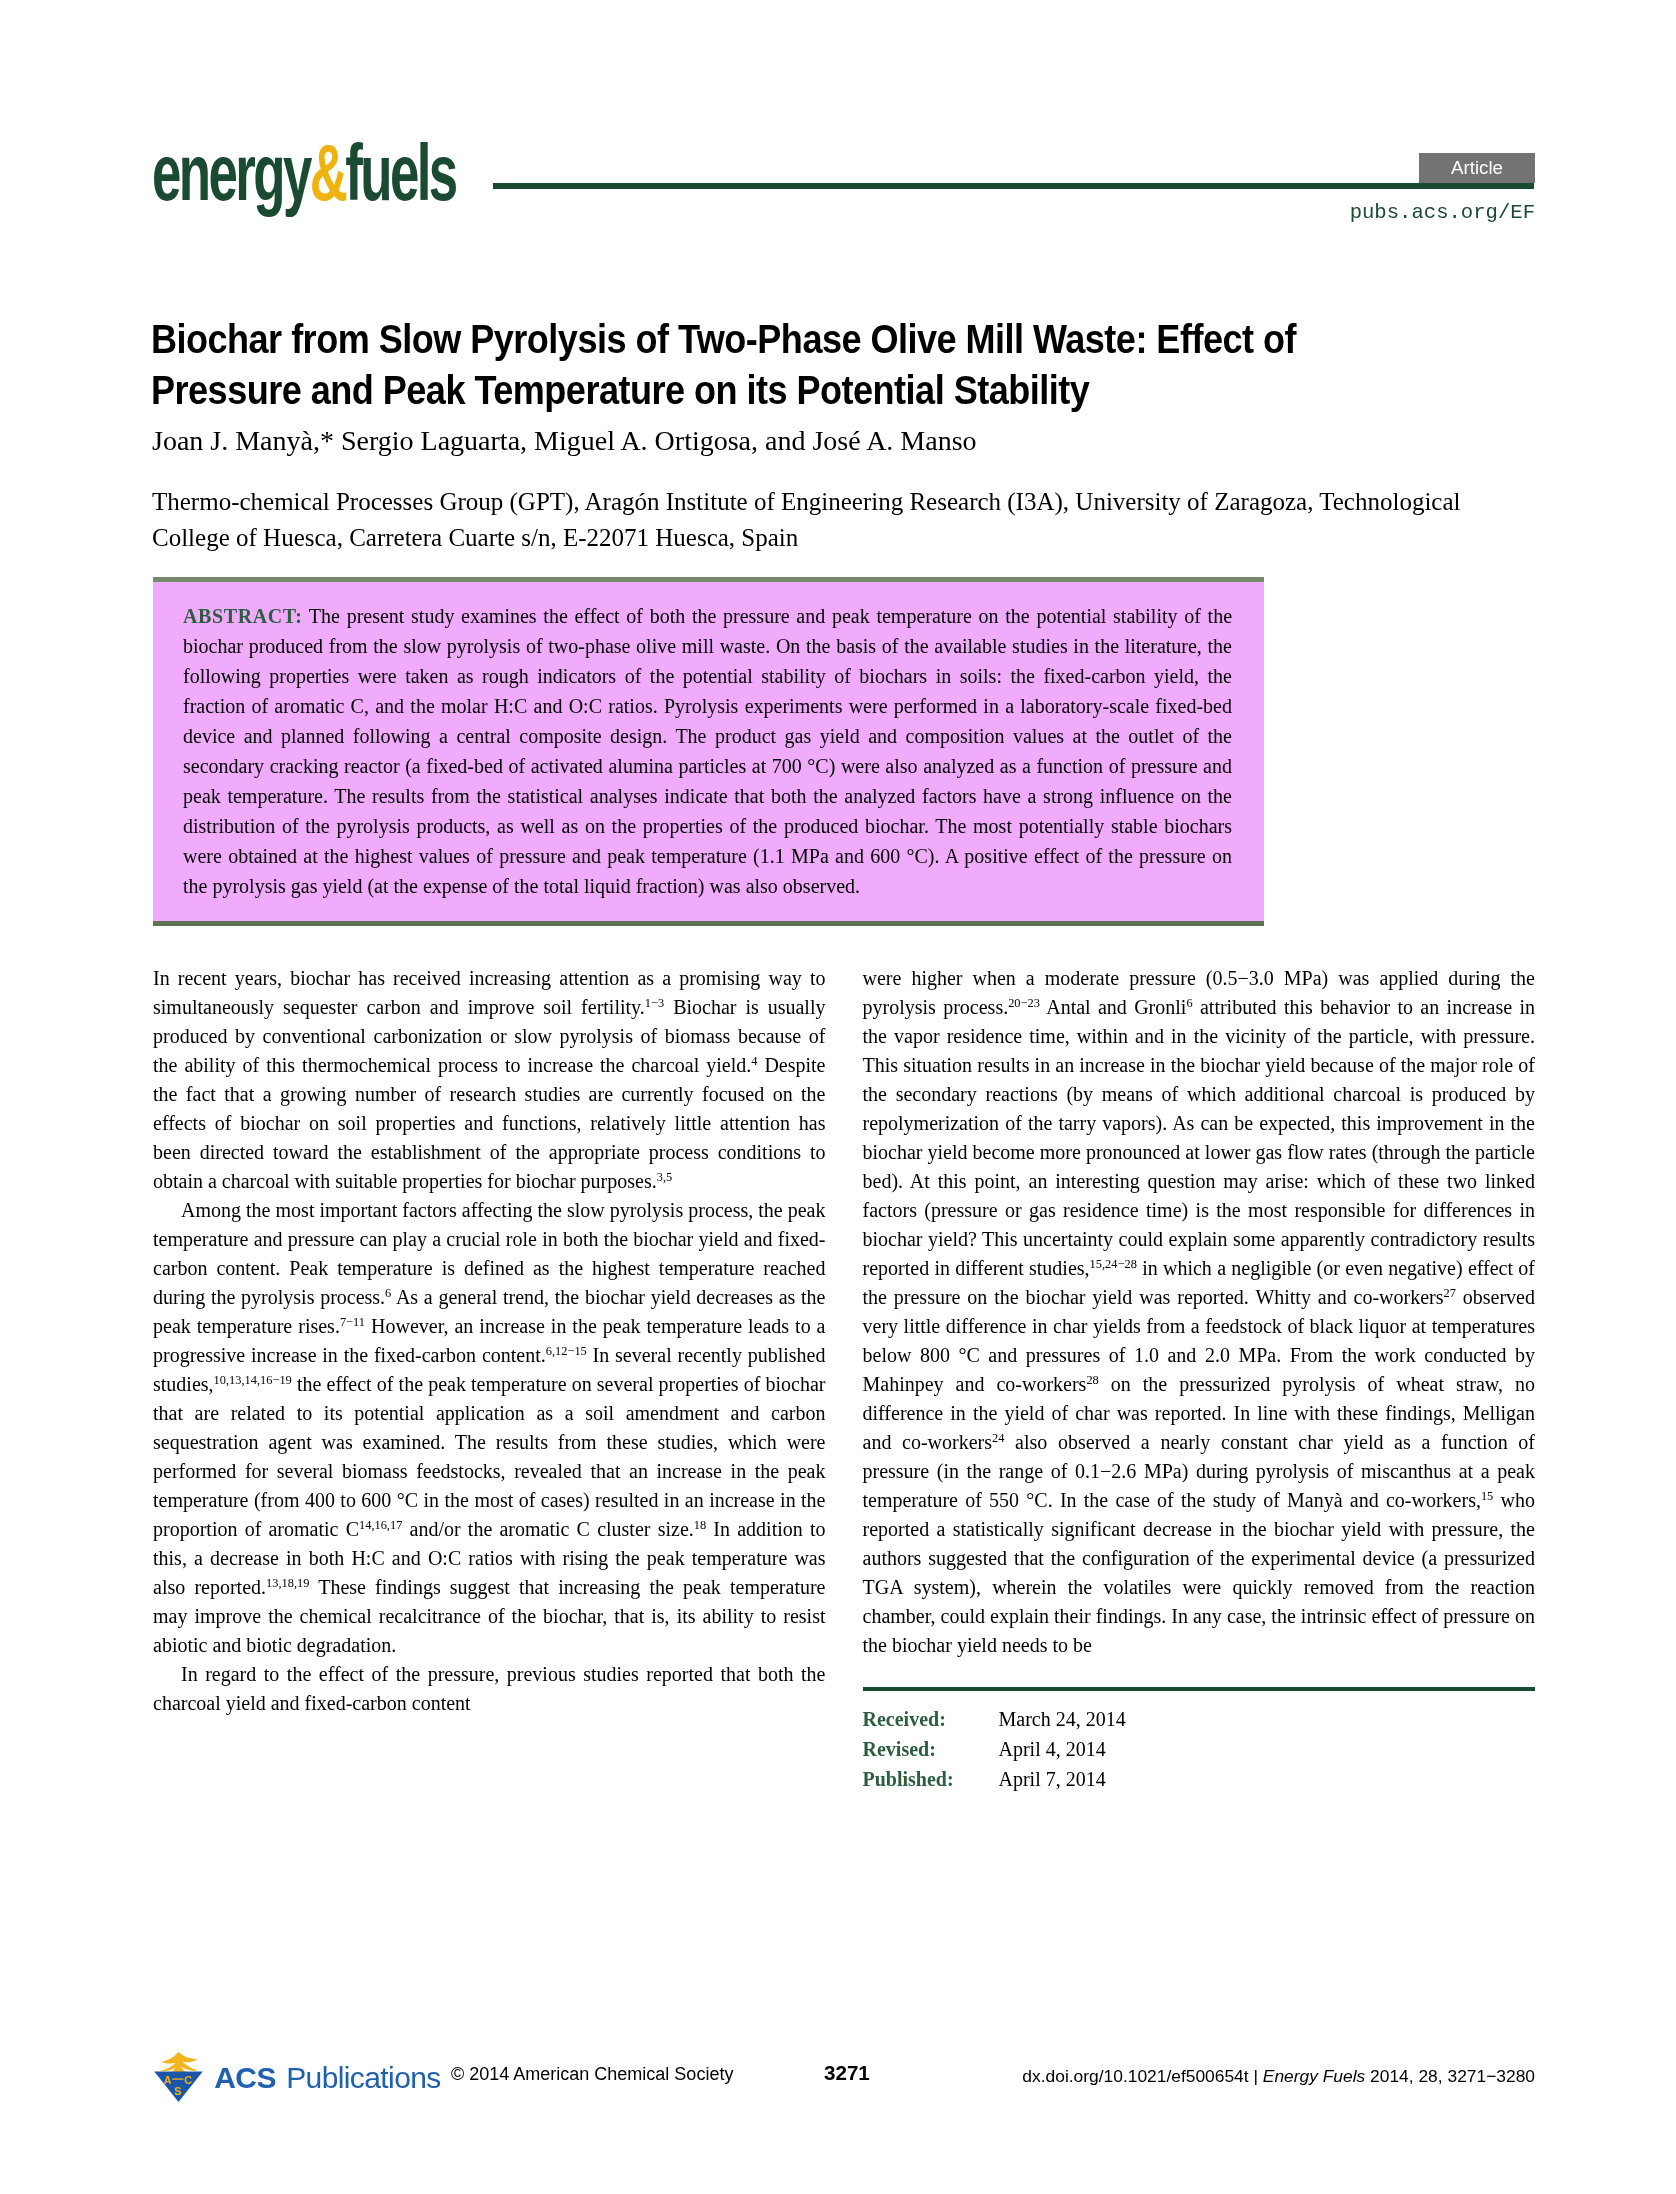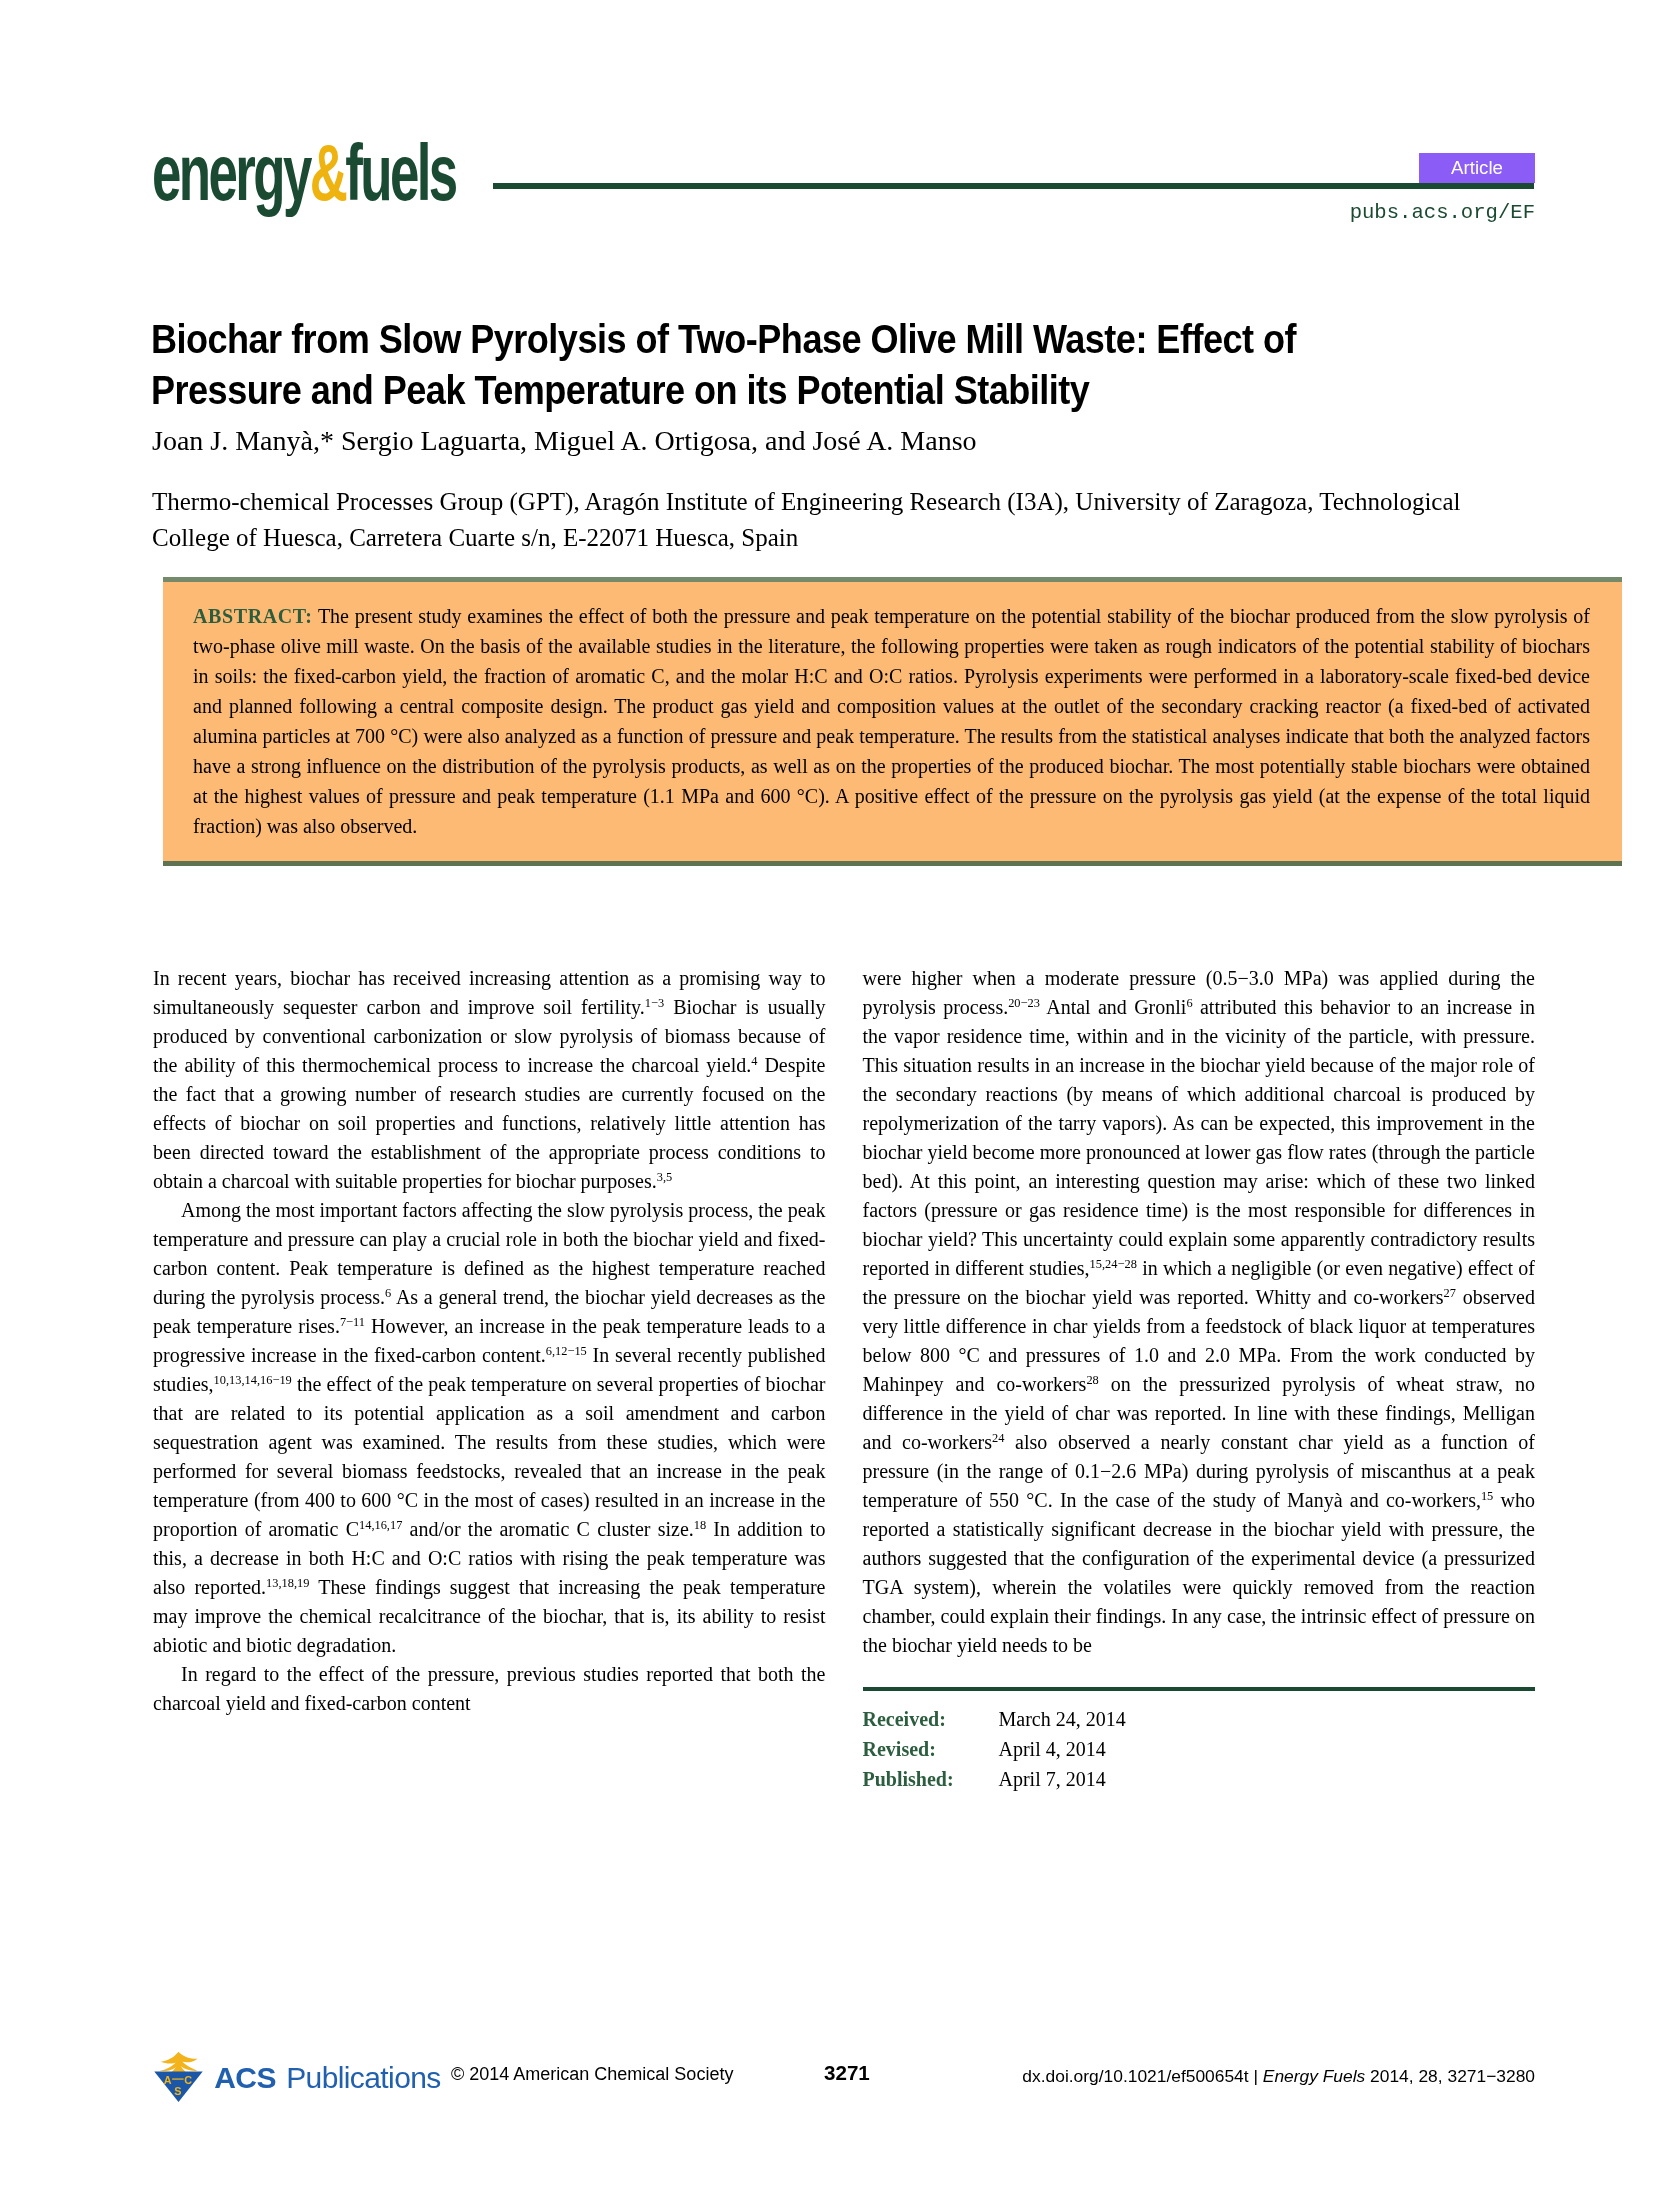--- a/index.html
+++ b/index.html
@@ -13,21 +13,21 @@
   
   .masthead-logo{
     position:absolute;left:152px;top:133px;line-height:1;white-space:nowrap;
     font-family:"Liberation Sans",sans-serif;font-weight:bold;font-size:80px;
     letter-spacing:-3.9px;color:#1b4a32;
     transform:scaleX(0.66);transform-origin:left top;
   }
   .masthead-logo .amp{color:#efb310;}
   .masthead-rule{position:absolute;left:493px;top:183px;width:1041px;height:5.8px;background:#1b4a32;}
   .article-badge{
-    position:absolute;left:1419px;top:153px;width:116px;height:30px;background:#8b5cf6;
+    position:absolute;left:1419px;top:153px;width:116px;height:30px;background:#737373;
     color:#fff;font-family:"Liberation Sans",sans-serif;font-size:18.7px;
     display:flex;align-items:center;justify-content:center;
   }
   .journal-url{
     position:absolute;right:142px;top:201px;font-family:Liberation Mono, monospace;
     font-size:20.6px;color:#1b4a32;
   }
 
   
   .title{
@@ -38,22 +38,22 @@
   }
   .title-line{display:block;white-space:nowrap;}
   .authors{position:absolute;left:152px;top:425px;font-size:28px;}
   .affiliation{
     position:absolute;left:152px;top:484px;width:1345px;
     font-size:25px;line-height:36px;
   }
 
   
   .abstract-box{
-    position:absolute;left:163px;top:577px;width:1459px;box-sizing:border-box;
-    background:#fdba74;border-top:5.1px solid #75896b;border-bottom:5.1px solid #5e7351;
+    position:absolute;left:153px;top:577px;width:1111px;box-sizing:border-box;
+    background:#f0abfc;border-top:5.1px solid #75896b;border-bottom:5.1px solid #5e7351;
     padding:19.3px 32px 19.3px 30px;
   }
   .abstract-text{margin:0;font-size:20px;line-height:30px;text-align:justify;}
   .abstract-label{font-weight:bold;color:#2b5d3e;letter-spacing:0.6px;}
 
   
   .columns{position:absolute;left:153px;top:964px;width:1382px;display:flex;gap:37px;}
   .col{flex:1;font-size:20px;line-height:29px;text-align:justify;}
   .section-heading{
     margin:0 0 15.4px 0;font-family:"Liberation Sans",sans-serif;font-weight:bold;

